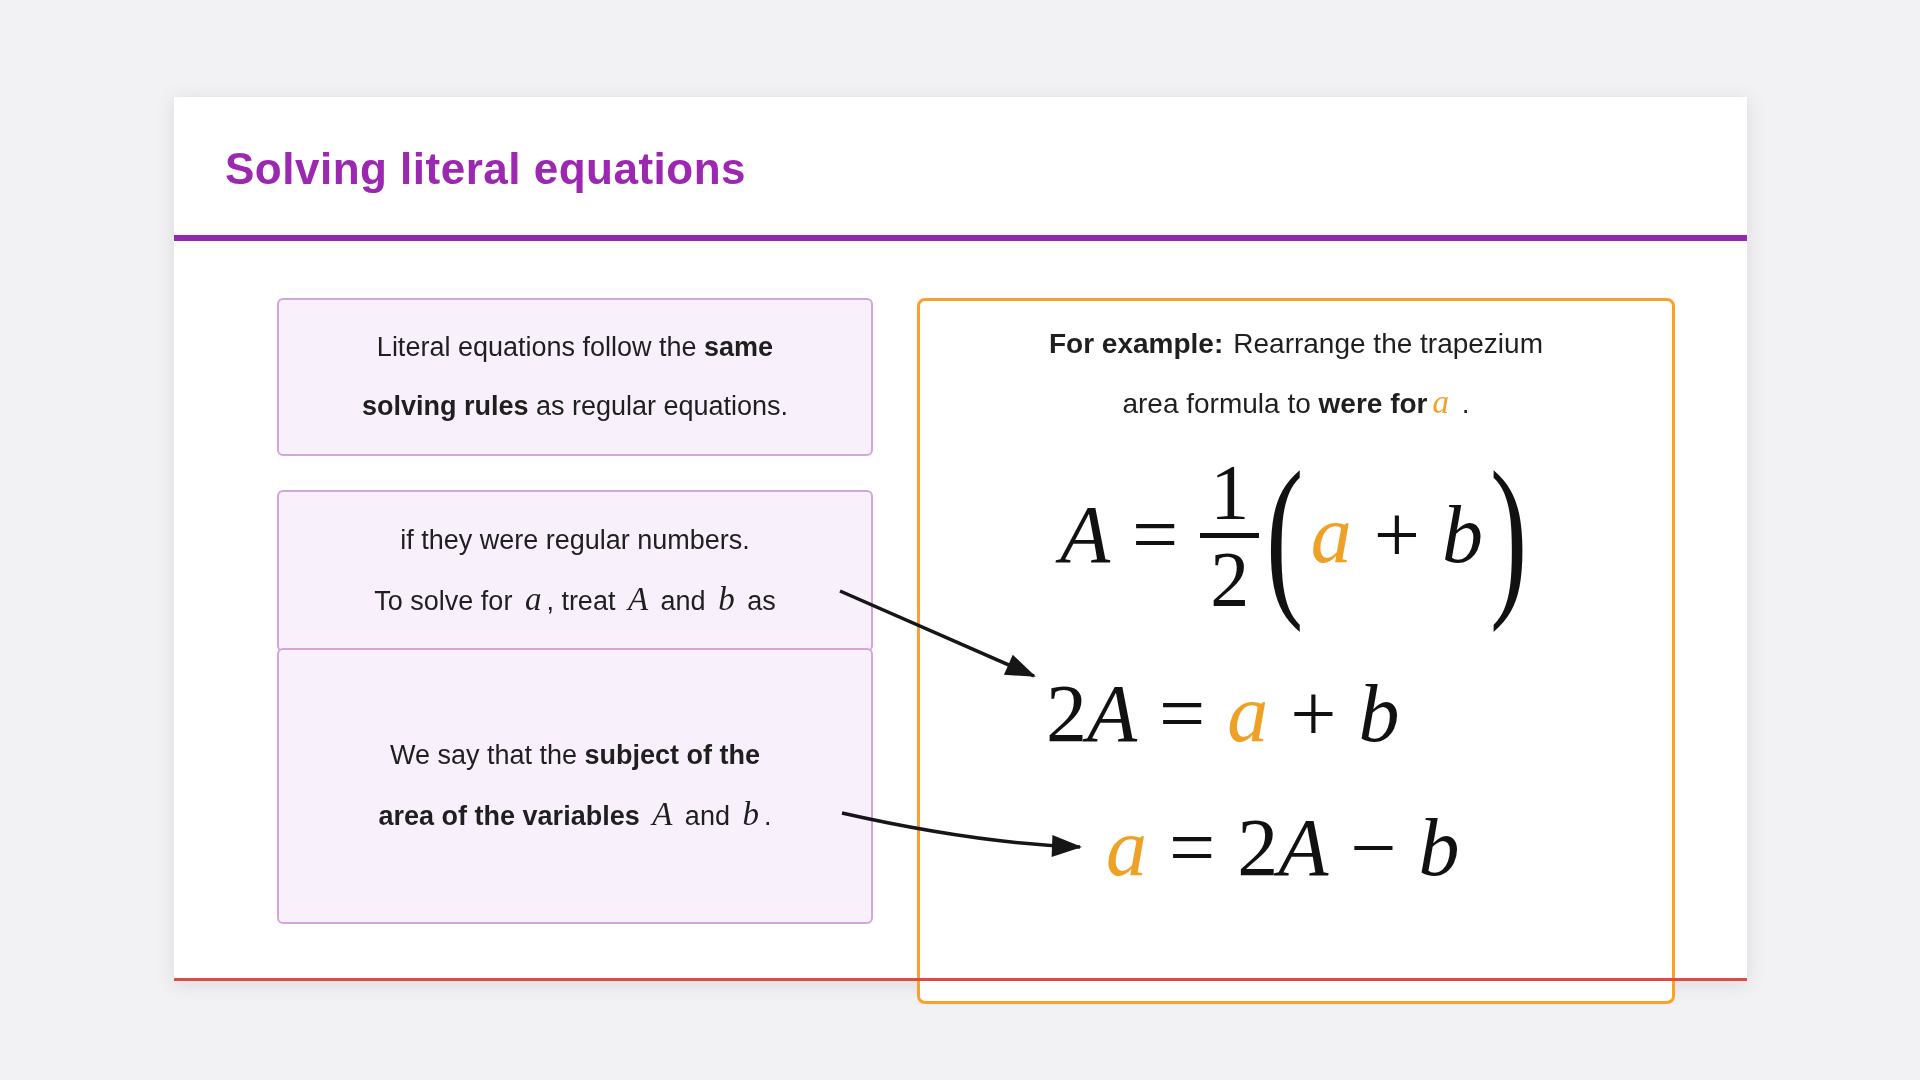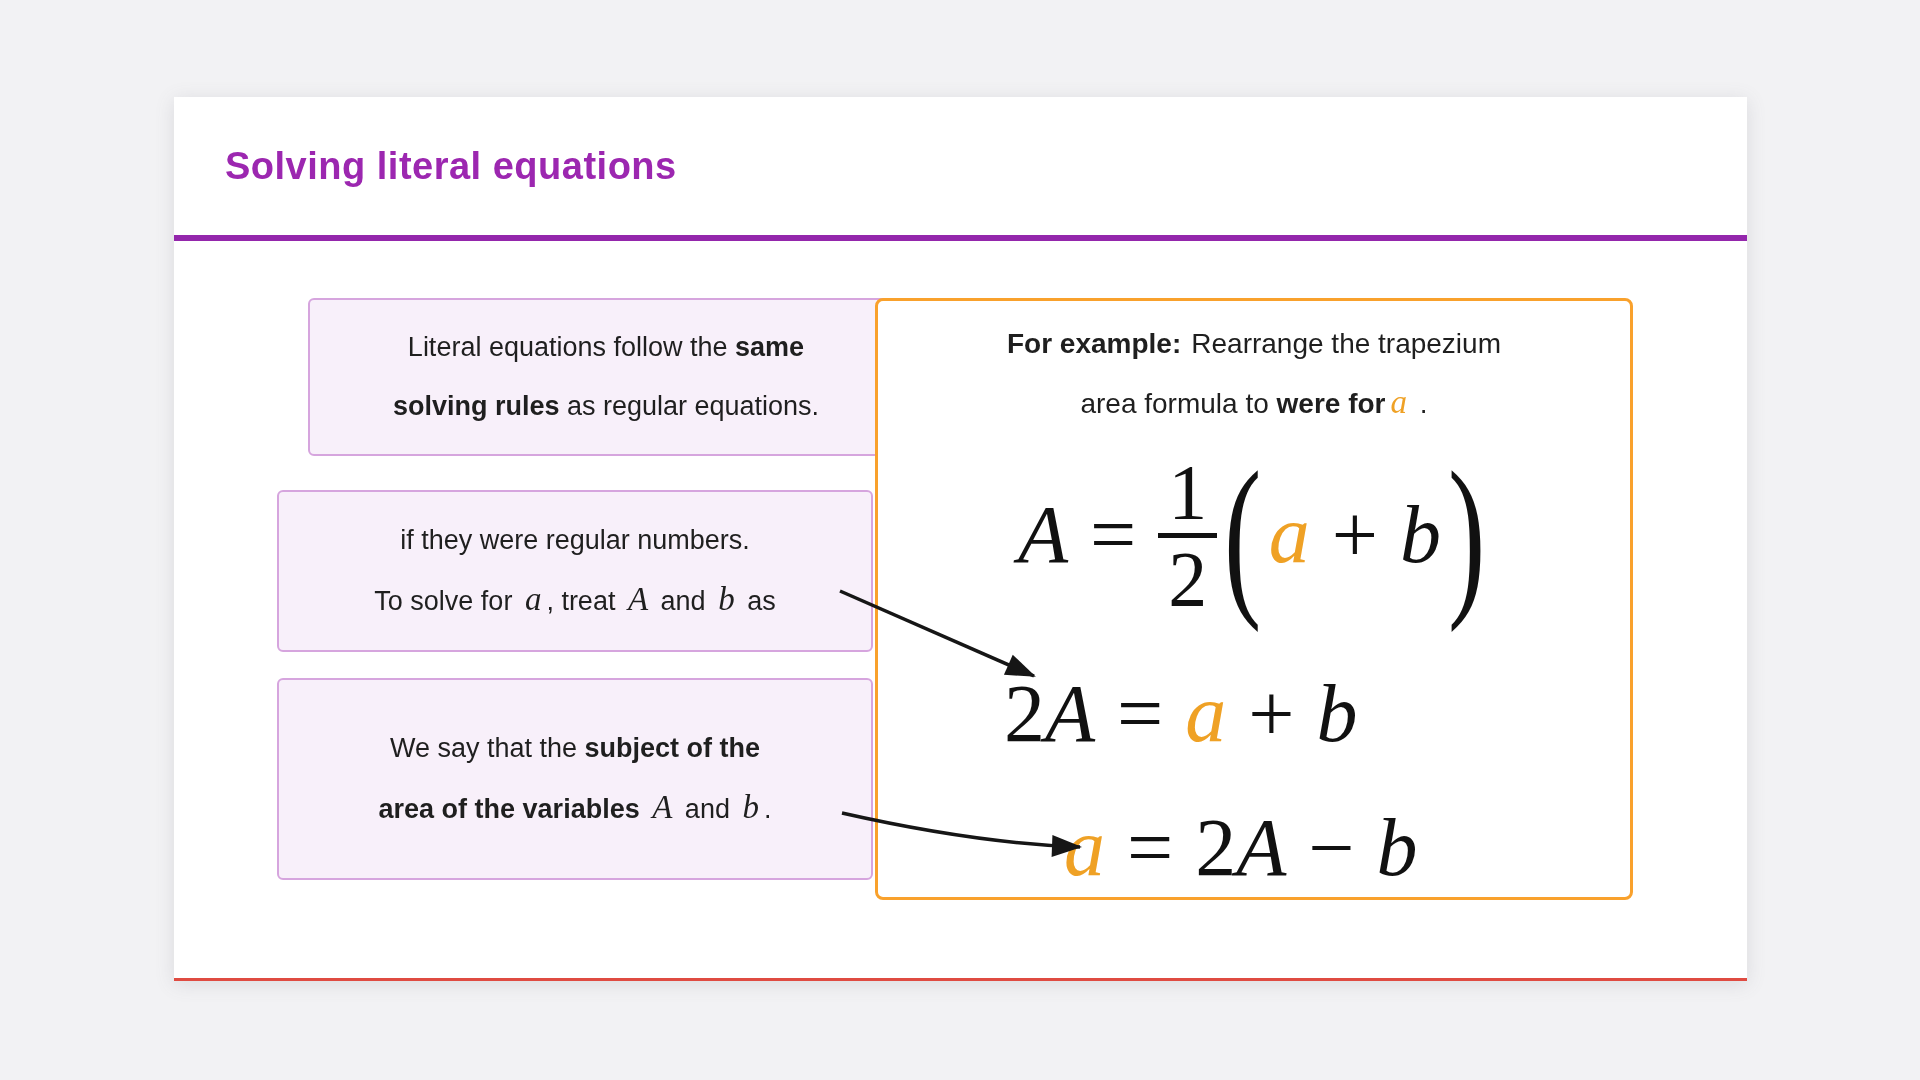--- a/index.html
+++ b/index.html
@@ -13,48 +13,48 @@
     position:absolute;left:174px;top:97px;width:1573px;height:884px;
     background:#ffffff;
     box-shadow:0 3px 18px rgba(100,100,115,.16);
   }
   .slide::after{
     content:"";position:absolute;left:0;right:0;bottom:0;height:3px;
     background:#df4b41;
   }
   .title{
     position:absolute;left:51px;top:50px;margin:0;
-    font-size:38px;font-weight:700;letter-spacing:.5px;
+    font-size:44px;font-weight:700;letter-spacing:.5px;
     color:#9c27b0;line-height:1;
   }
   .divider{
     position:absolute;left:0;top:138px;width:100%;height:6px;
     background:#9427ac;
   }
   
   .note{
     position:absolute;left:103px;width:596px;
     background:#f8f0fa;border:2px solid #d6a5de;border-radius:6px;
     display:flex;flex-direction:column;justify-content:center;
     text-align:center;box-sizing:border-box;
   }
-  .note-1{top:201px;height:158px;margin-left:31px;}
+  .note-1{top:201px;height:158px;}
   .note-2{top:393px;height:162px;}
-  .note-3{top:581px;height:202px;}
+  .note-3{top:551px;height:276px;}
   .note p,.ex-header p{margin:0;font-size:27px;line-height:59px;}
   .b{font-weight:700;}
   .mi-inline{
     font-family:"Liberation Serif",serif;font-style:italic;
     font-size:33px;padding:0 5px;
   }
   .orange{color:#efa125;}
   .gap{margin-left:10px;}
   
   .example{
-    position:absolute;left:701px;top:201px;width:758px;height:602px;
+    position:absolute;left:743px;top:201px;width:758px;height:706px;
     background:#ffffff;border:3px solid #f9a12c;border-radius:8px;
     box-sizing:border-box;
     text-decoration:underline;
   }
   .ex-header{
     position:absolute;left:0;right:0;top:14px;text-align:center;
   }
   .ex-header p{font-size:28px;line-height:58px;}
   
   .eq{

